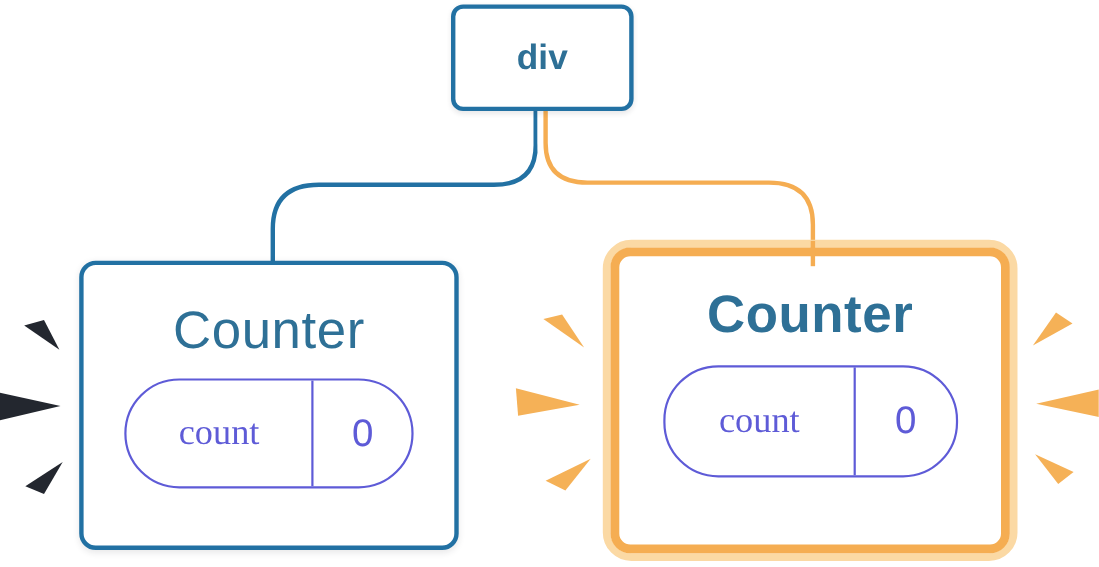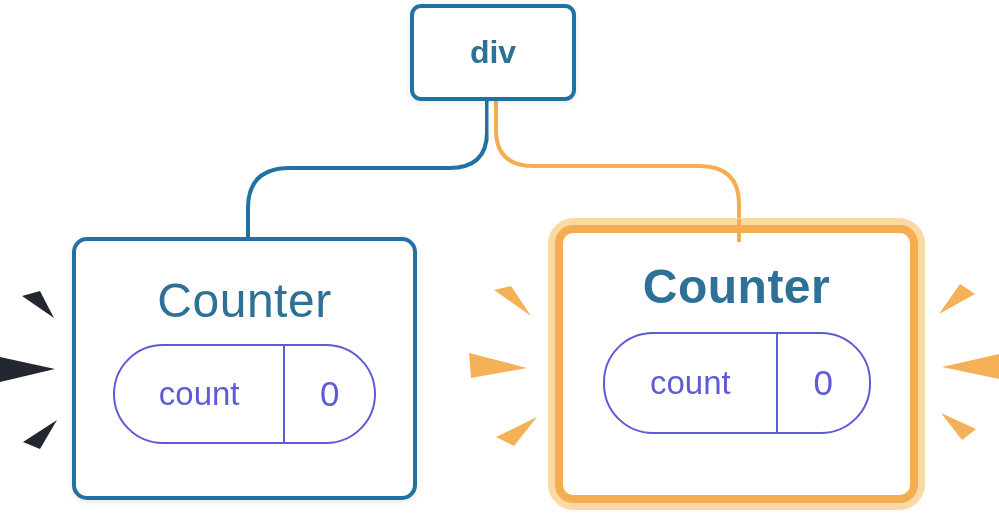--- a/index.html
+++ b/index.html
@@ -73,20 +73,21 @@
     border-radius:50px;
     box-sizing:border-box;
     display:flex;align-items:stretch;
     background:#ffffff;
   }
   .counter-right-inner .state-pill{width:268px;height:102px;margin-top:18px;}
   .pill-key-cell{
     flex:0 0 65%;
     display:flex;align-items:center;justify-content:center;
     border-right:2.5px solid var(--purple);
+    font-family:Liberation Serif, serif;
   }
   .pill-value-cell{
     flex:1 1 auto;
     display:flex;align-items:center;justify-content:center;
   }
   .pill-key{font-size:33px;color:var(--purple);}
   .pill-value{font-size:35px;color:var(--purple);}
 </style>
 </head>
 <body>

